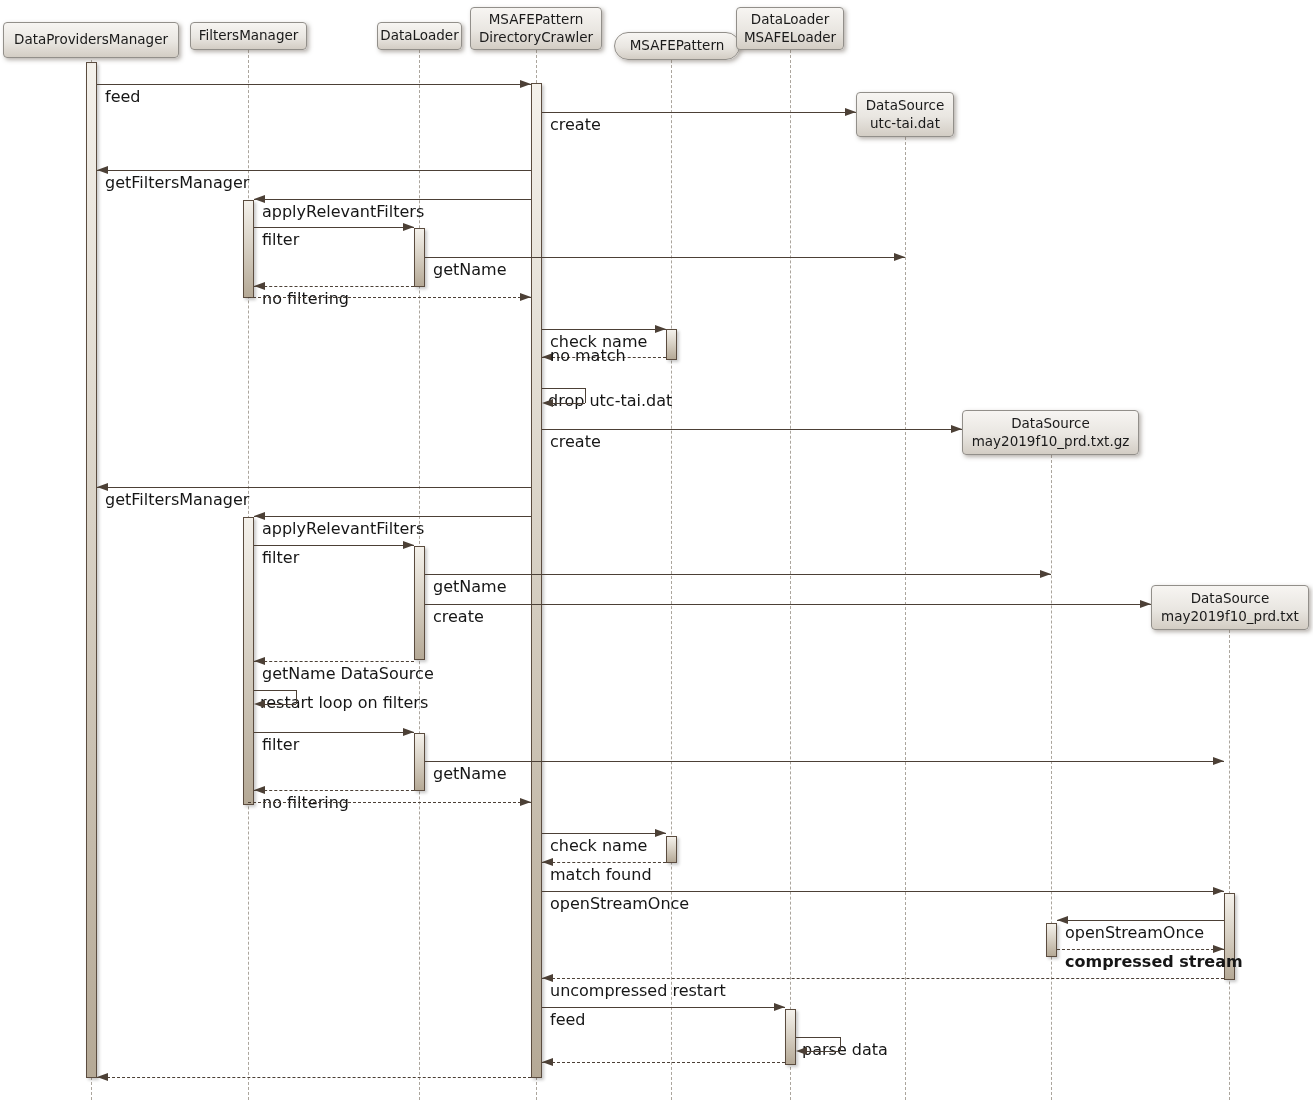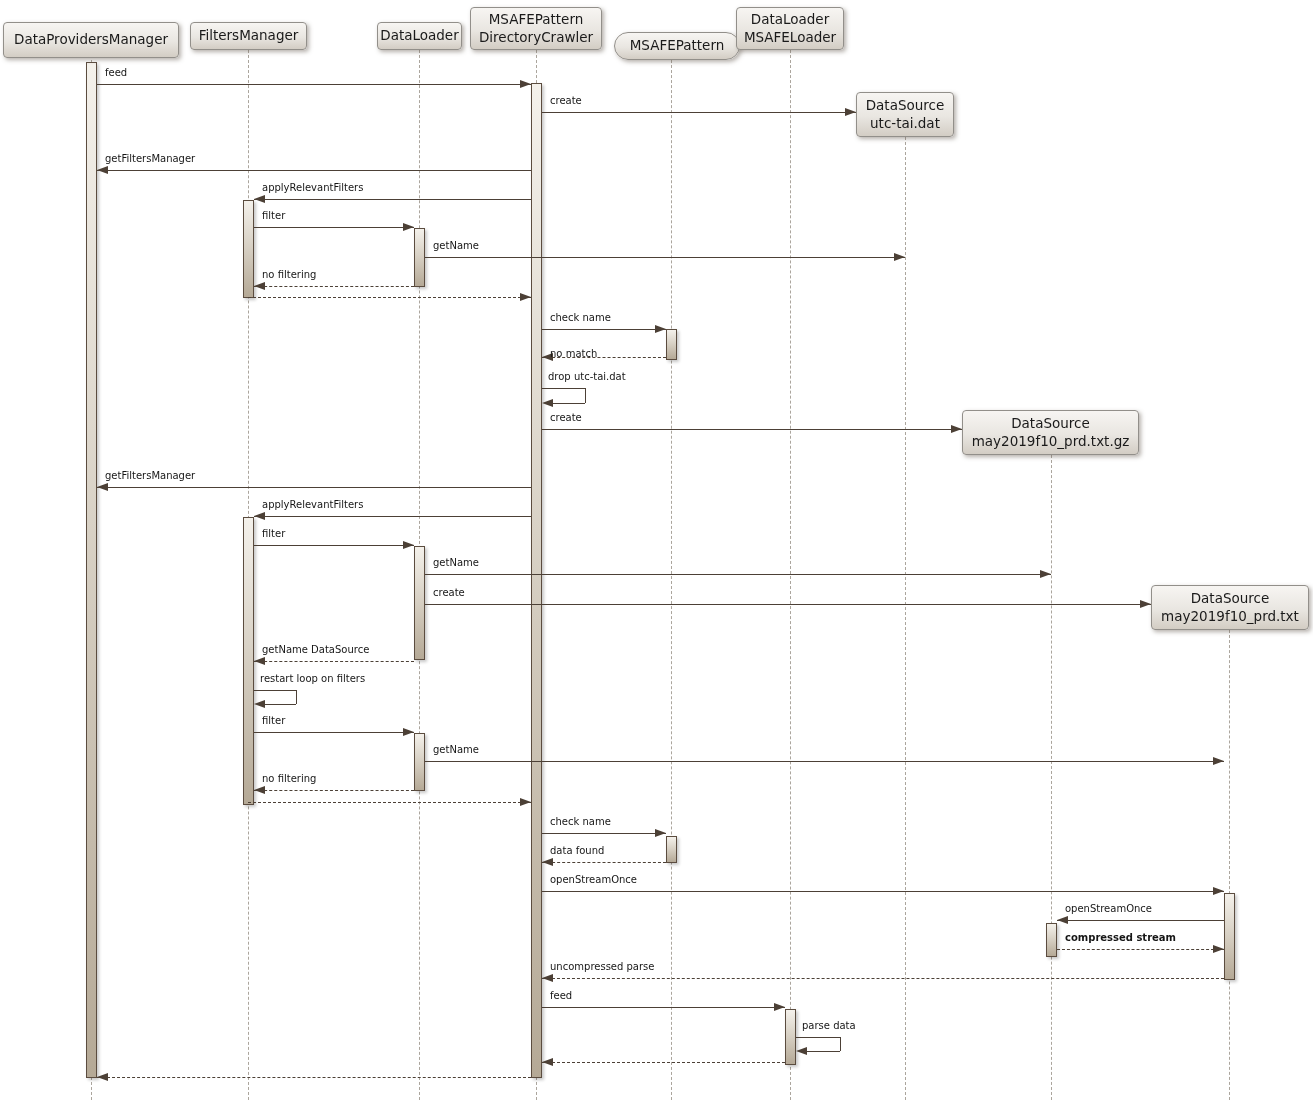--- a/index.html
+++ b/index.html
@@ -22,21 +22,21 @@
     border:1px solid #5b4c3f;box-shadow:2px 2px 3px rgba(0,0,0,0.22);z-index:2;
   }
   .msg-line{position:absolute;height:0;border-top:1.4px solid #4c4036;z-index:3;}
   .msg-line.dashed{border-top:1.4px dashed #4c4036;}
   .self-v{position:absolute;width:0;border-left:1.4px solid #4c4036;z-index:3;}
   .arrow{position:absolute;width:0;height:0;z-index:3;
     border-top:4.5px solid transparent;border-bottom:4.5px solid transparent;}
   .arrow.right{border-left:11px solid #4c4036;}
   .arrow.left{border-right:11px solid #4c4036;}
   .msg-label{
-    position:absolute;font-size:10px;line-height:16px;white-space:nowrap;z-index:3;color:#161616;
+    position:absolute;font-size:16px;line-height:16px;white-space:nowrap;z-index:3;color:#161616;margin-top:24px;
   }
 </style>
 </head>
 <body>
 
 <div id="canvas">
     <div class="lifeline" style="left: 91px; top: 50px; height: 1050px;"></div>
     <div class="lifeline" style="left: 248px; top: 50px; height: 1050px;"></div>
     <div class="lifeline" style="left: 419px; top: 50px; height: 1050px;"></div>
     <div class="lifeline" style="left: 536px; top: 50px; height: 1050px;"></div>
@@ -78,21 +78,21 @@
     <div class="msg-line dashed" style="left: 254px; top: 286px; width: 160px;"></div>
     <div class="arrow left" style="left: 254px; top: 282px;"></div>
     <div class="msg-label" style="left: 262px; top: 267px;">no filtering</div>
     <div class="msg-line dashed" style="left: 248px; top: 297px; width: 283px;"></div>
     <div class="arrow right" style="left: 520px; top: 293px;"></div>
     <div class="msg-line" style="left: 542px; top: 329px; width: 124px;"></div>
     <div class="arrow right" style="left: 655px; top: 325px;"></div>
     <div class="msg-label" style="left: 550px; top: 310px;">check name</div>
     <div class="msg-line dashed" style="left: 542px; top: 357px; width: 124px;"></div>
     <div class="arrow left" style="left: 542px; top: 353px;"></div>
-    <div class="msg-label" style="left: 550px; top: 346px;">no match</div>
+    <div class="msg-label" style="left: 550px; top: 324px;">no match</div>
     <div class="msg-label" style="left: 548px; top: 369px;">drop utc-tai.dat</div>
     <div class="msg-line" style="left: 542px; top: 388px; width: 43px;"></div>
     <div class="self-v" style="left: 585px; top: 388px; height: 15px;"></div>
     <div class="msg-line" style="left: 552px; top: 403px; width: 33px;"></div>
     <div class="arrow left" style="left: 542px; top: 399px;"></div>
     <div class="msg-line" style="left: 542px; top: 429px; width: 420px;"></div>
     <div class="arrow right" style="left: 951px; top: 425px;"></div>
     <div class="msg-label" style="left: 550px; top: 410px;">create</div>
     <div class="msg-line" style="left: 97px; top: 487px; width: 434px;"></div>
     <div class="arrow left" style="left: 97px; top: 483px;"></div>
@@ -126,33 +126,33 @@
     <div class="msg-line dashed" style="left: 254px; top: 790px; width: 160px;"></div>
     <div class="arrow left" style="left: 254px; top: 786px;"></div>
     <div class="msg-label" style="left: 262px; top: 771px;">no filtering</div>
     <div class="msg-line dashed" style="left: 248px; top: 802px; width: 283px;"></div>
     <div class="arrow right" style="left: 520px; top: 798px;"></div>
     <div class="msg-line" style="left: 542px; top: 833px; width: 124px;"></div>
     <div class="arrow right" style="left: 655px; top: 829px;"></div>
     <div class="msg-label" style="left: 550px; top: 814px;">check name</div>
     <div class="msg-line dashed" style="left: 542px; top: 862px; width: 124px;"></div>
     <div class="arrow left" style="left: 542px; top: 858px;"></div>
-    <div class="msg-label" style="left: 550px; top: 843px;">data found</div>
+    <div class="msg-label" style="left: 550px; top: 843px;">match found</div>
     <div class="msg-line" style="left: 542px; top: 891px; width: 682px;"></div>
     <div class="arrow right" style="left: 1213px; top: 887px;"></div>
     <div class="msg-label" style="left: 550px; top: 872px;">openStreamOnce</div>
     <div class="msg-line" style="left: 1057px; top: 920px; width: 167px;"></div>
     <div class="arrow left" style="left: 1057px; top: 916px;"></div>
     <div class="msg-label" style="left: 1065px; top: 901px;">openStreamOnce</div>
     <div class="msg-line dashed" style="left: 1057px; top: 949px; width: 167px;"></div>
     <div class="arrow right" style="left: 1213px; top: 945px;"></div>
     <div class="msg-label" style="left: 1065px; top: 930px; font-weight: bold;">compressed stream</div>
     <div class="msg-line dashed" style="left: 542px; top: 978px; width: 682px;"></div>
     <div class="arrow left" style="left: 542px; top: 974px;"></div>
-    <div class="msg-label" style="left: 550px; top: 959px;">uncompressed parse</div>
+    <div class="msg-label" style="left: 550px; top: 959px;">uncompressed restart</div>
     <div class="msg-line" style="left: 542px; top: 1007px; width: 243px;"></div>
     <div class="arrow right" style="left: 774px; top: 1003px;"></div>
     <div class="msg-label" style="left: 550px; top: 988px;">feed</div>
     <div class="msg-label" style="left: 802px; top: 1018px;">parse data</div>
     <div class="msg-line" style="left: 796px; top: 1037px; width: 44px;"></div>
     <div class="self-v" style="left: 840px; top: 1037px; height: 14px;"></div>
     <div class="msg-line" style="left: 806px; top: 1051px; width: 34px;"></div>
     <div class="arrow left" style="left: 796px; top: 1047px;"></div>
     <div class="msg-line dashed" style="left: 542px; top: 1062px; width: 243px;"></div>
     <div class="arrow left" style="left: 542px; top: 1058px;"></div>

